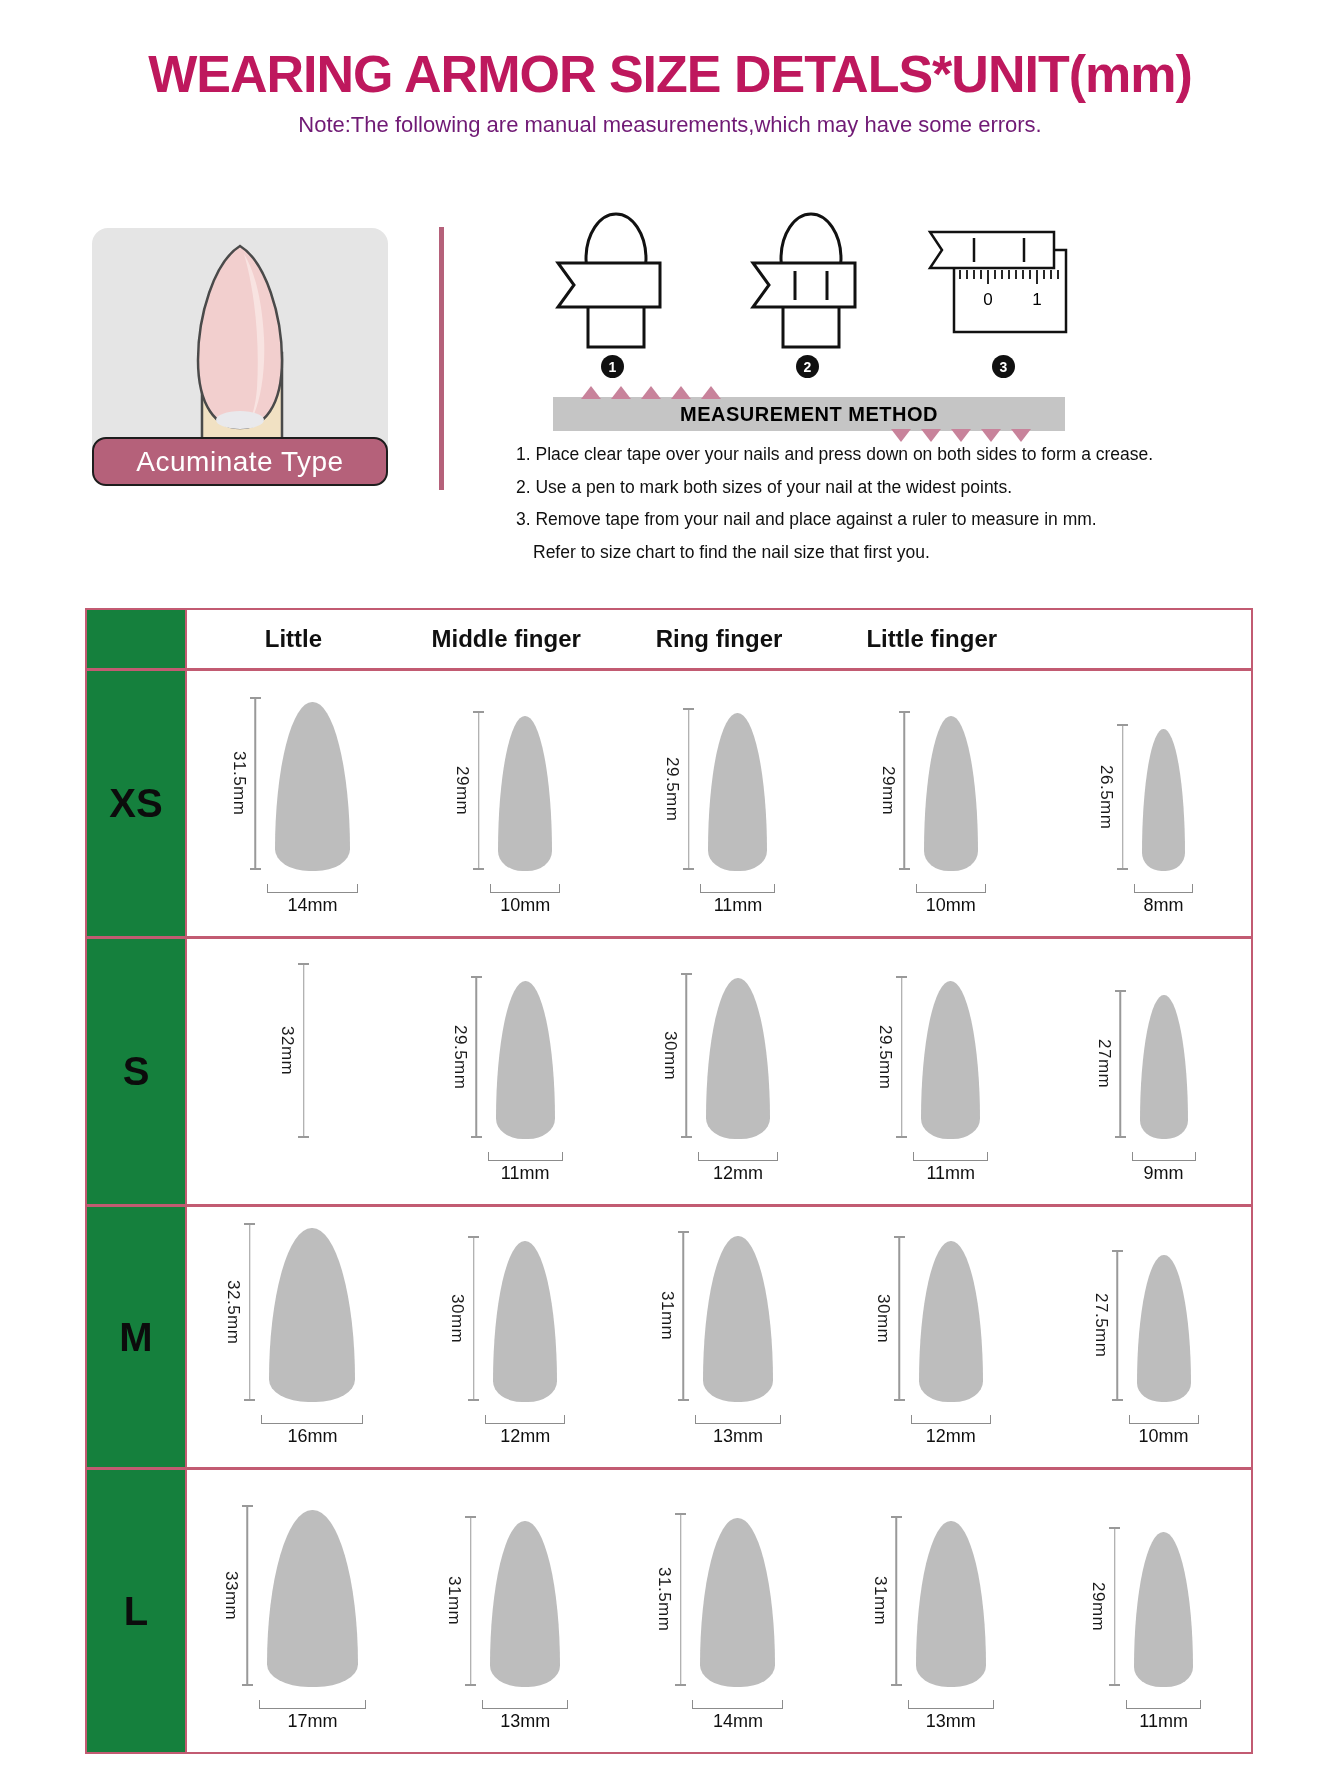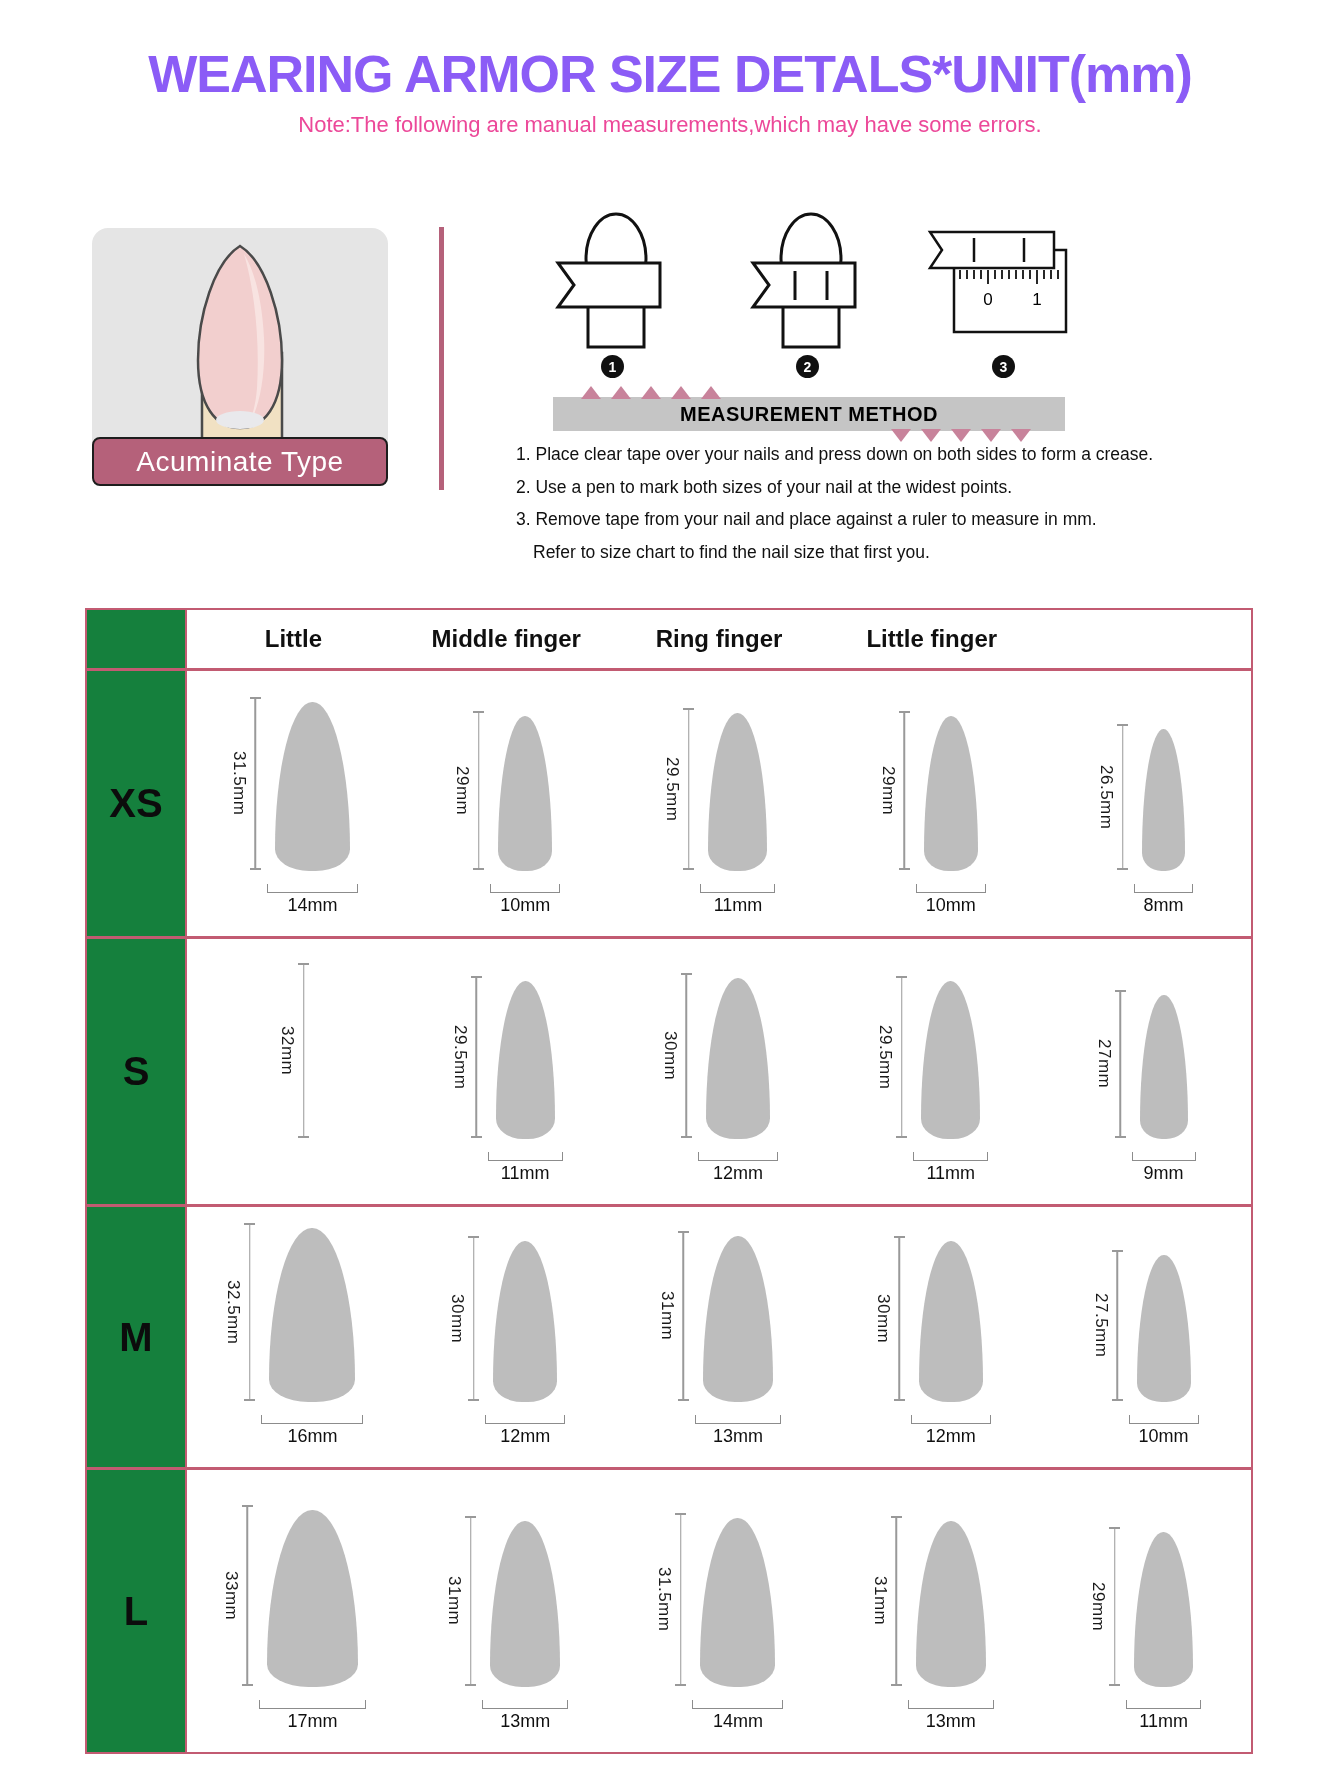--- a/index.html
+++ b/index.html
@@ -1,29 +1,29 @@
 <!DOCTYPE html>
 <html><head>
 <meta charset="utf-8">
 <style>
   html,body{margin:0;padding:0;background:#ffffff;}
   body{font-family:"Liberation Sans", sans-serif;color:#111;}
   .canvas{position:relative;width:1340px;height:1785px;background:#fff;overflow:hidden;}
 
   
   .title{position:absolute;left:0;right:0;top:44px;margin:0;text-align:center;
-         font-size:52px;font-weight:bold;letter-spacing:-1px;color:#8b5cf6;}
+         font-size:52px;font-weight:bold;letter-spacing:-1px;color:#be185d;}
   .subtitle{position:absolute;left:0;right:0;top:112px;margin:0;text-align:center;
-         font-size:22px;color:#ec4899;}
+         font-size:22px;color:#701a75;}
 
   
   .card-box{position:absolute;left:92px;top:228px;width:296px;height:252px;
             background:#e5e5e5;border-radius:16px;overflow:hidden;}
   .type-banner{position:absolute;left:92px;top:437px;width:296px;height:49px;
-            background:#b5617a;border:2.5px solid #1d1d1d;border-radius:8px;
+            background:#b5617a;border:2.5px solid #1d1d1d;border-radius:14px;
             display:flex;align-items:center;justify-content:center;box-sizing:border-box;}
   .type-banner span{color:#fff;font-size:28px;letter-spacing:.5px;}
   .vdivider{position:absolute;left:439px;top:227px;width:5px;height:263px;background:#b5617a;}
 
   
   .step{position:absolute;top:203px;}
   .step1{left:550px;} .step2{left:745px;} .step3{left:926px;top:210px;}
   .stepnum{position:absolute;top:355px;width:23px;height:23px;border-radius:50%;
            background:#101010;color:#fff;font-size:14px;font-weight:bold;
            display:flex;align-items:center;justify-content:center;}

